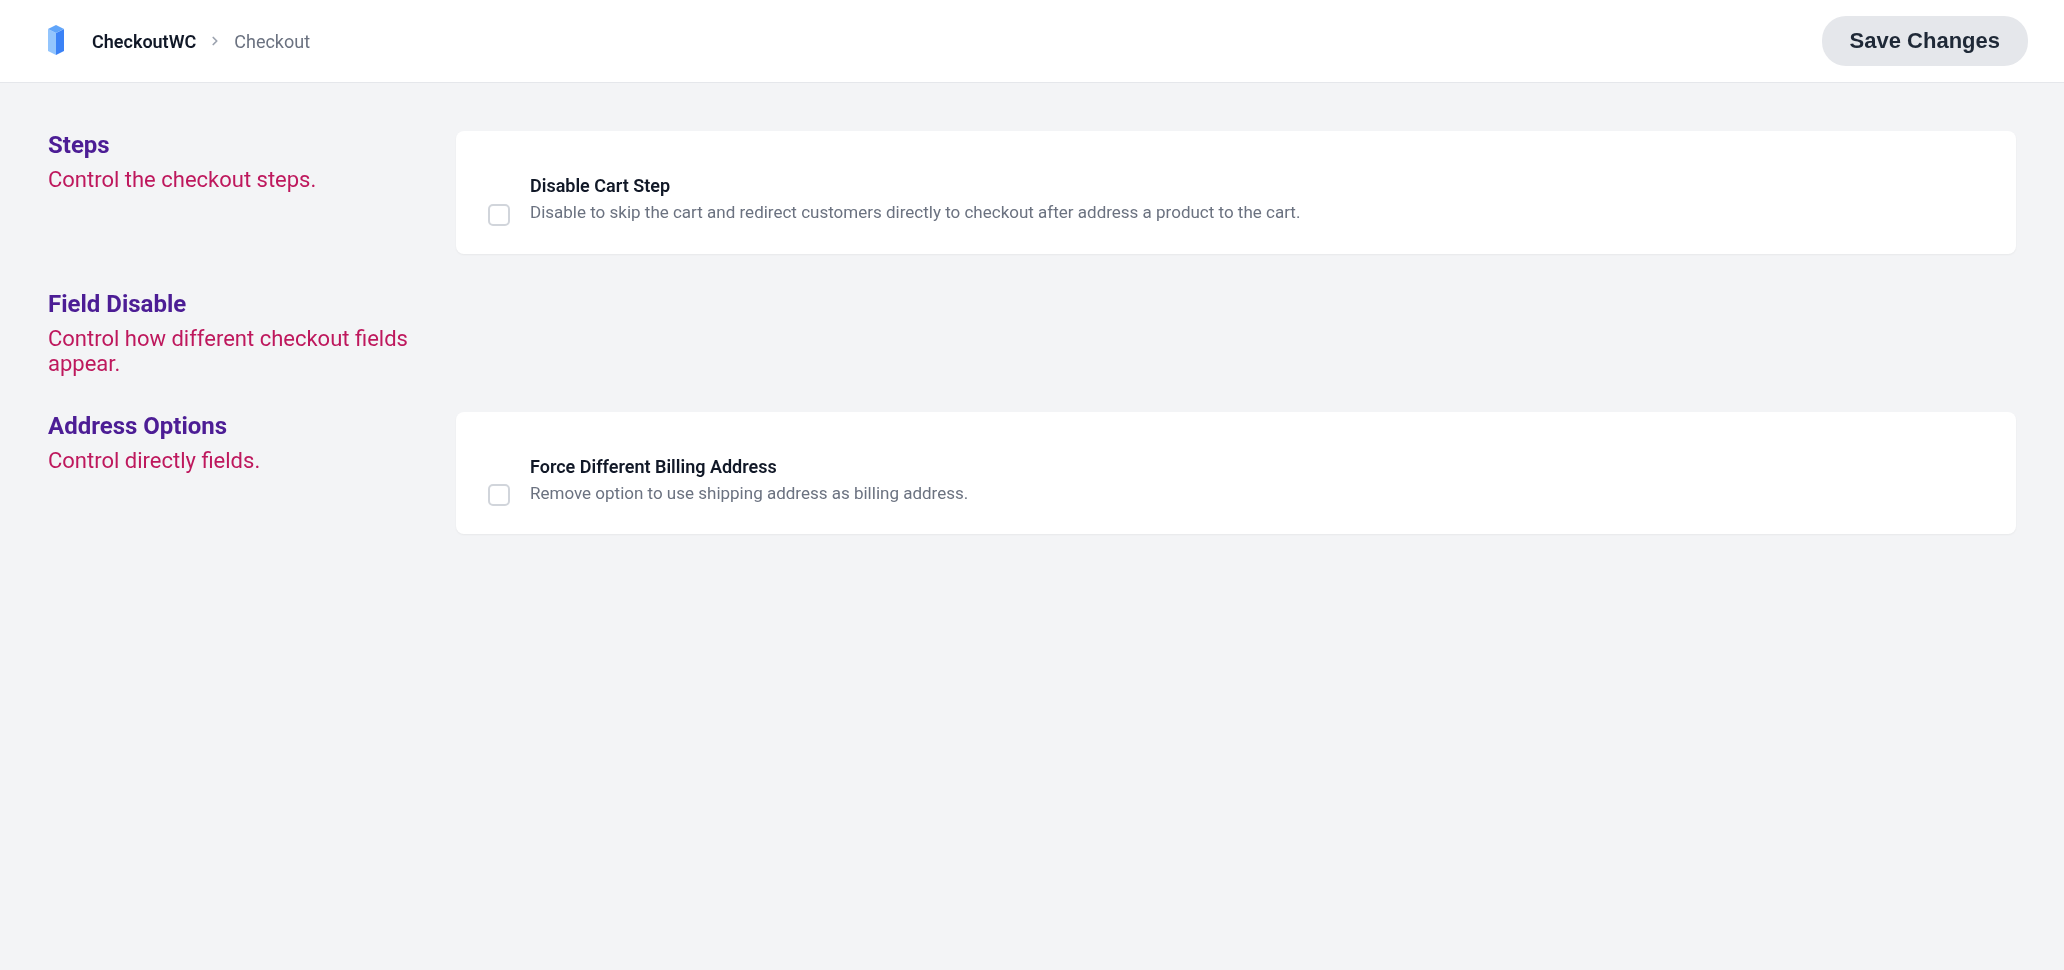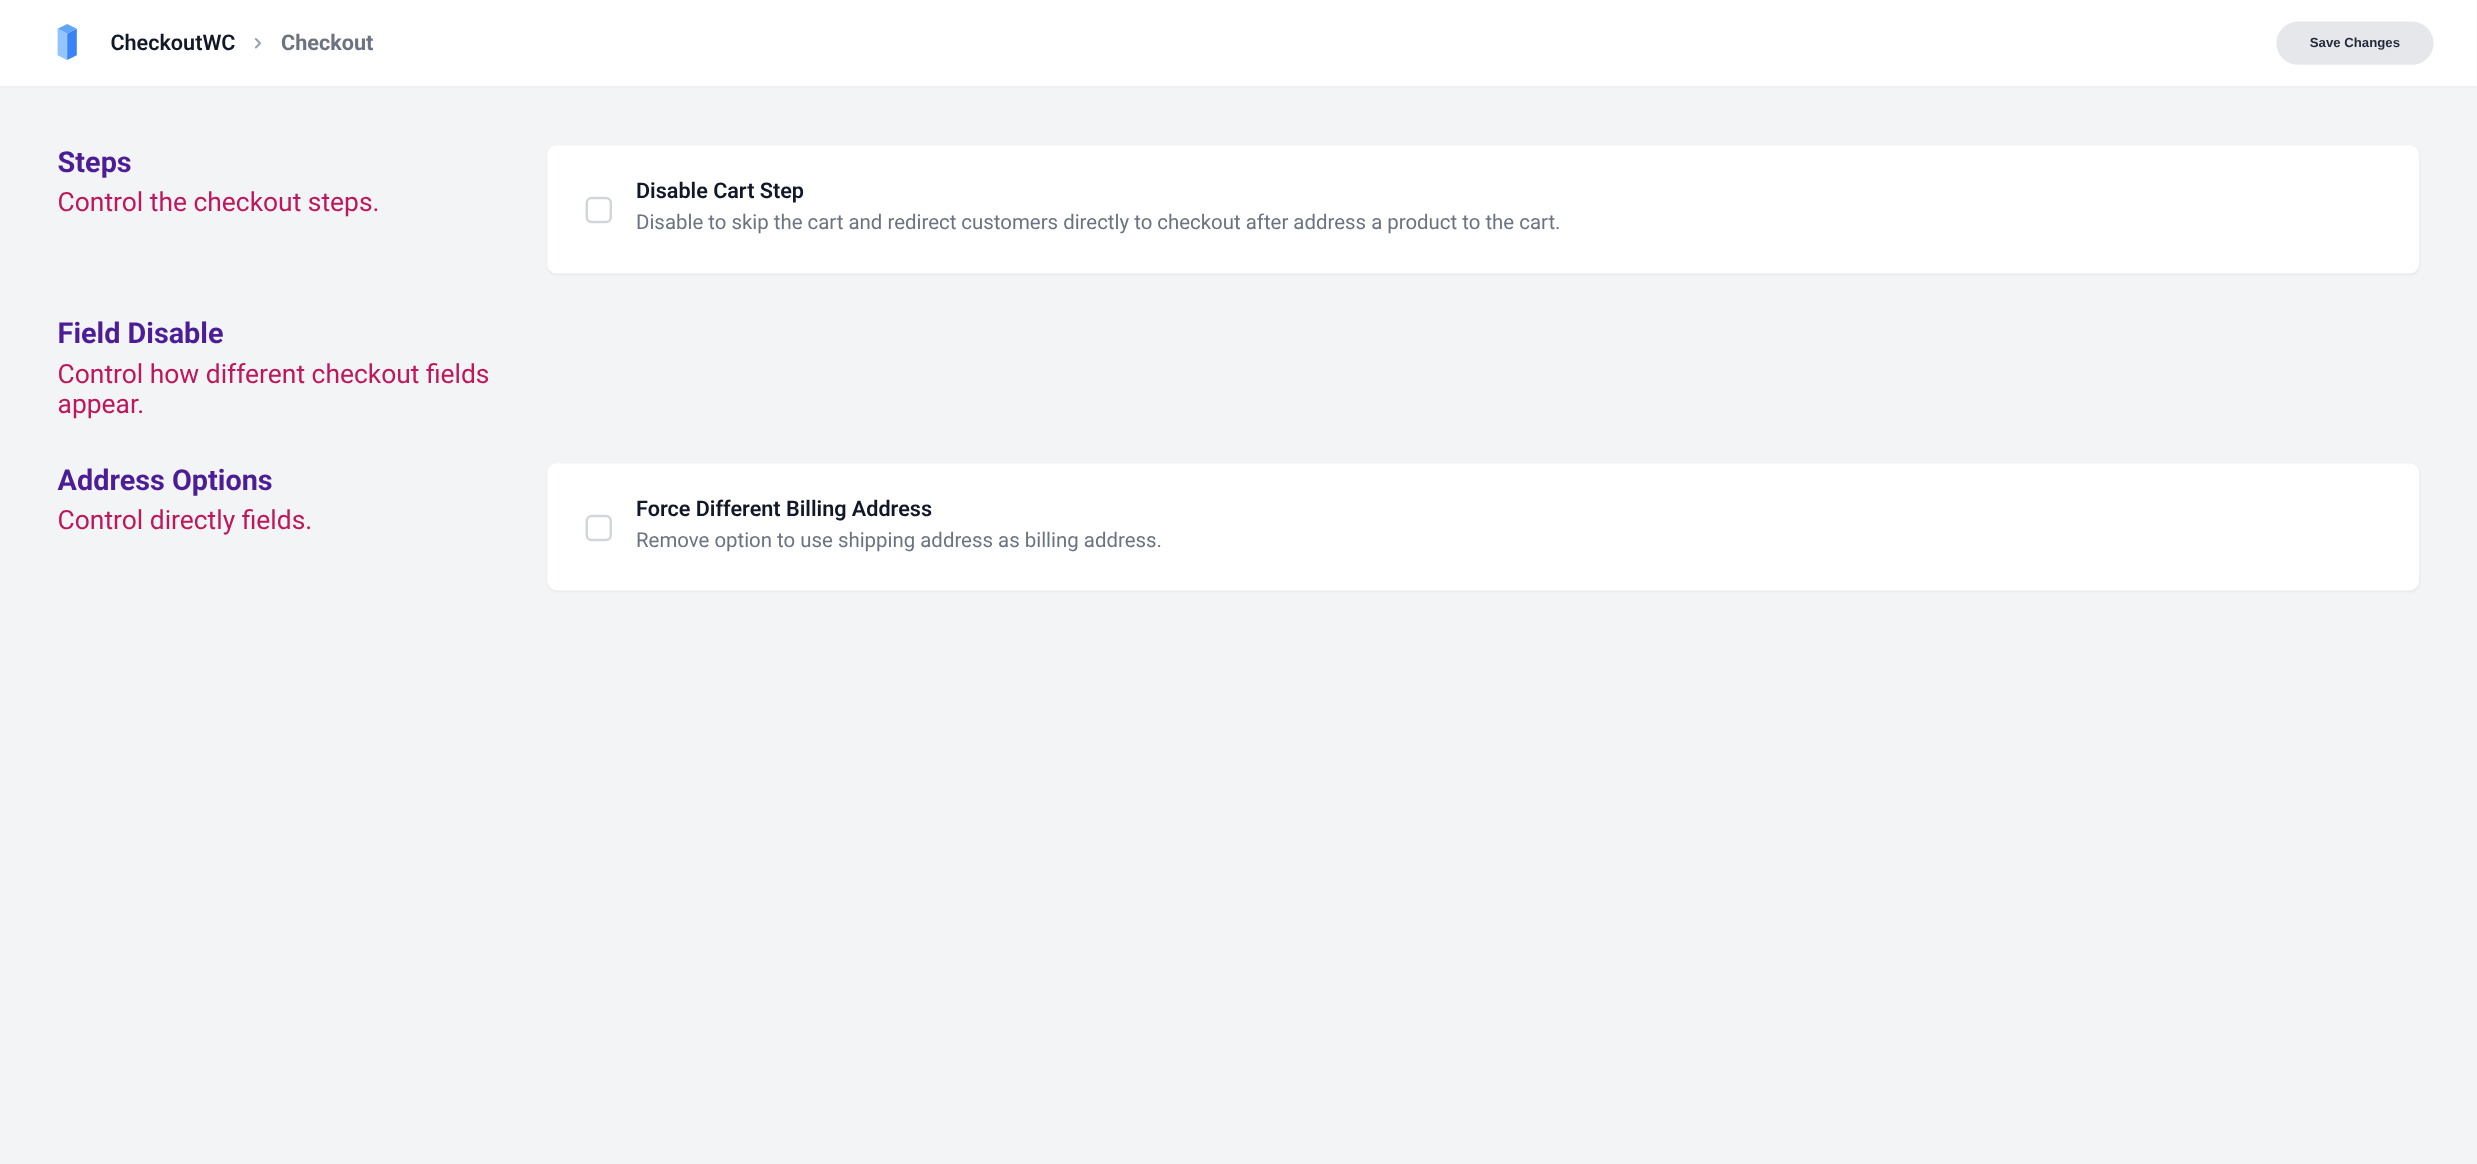--- a/index.html
+++ b/index.html
@@ -42,28 +42,28 @@
       color: #111827;
       font-weight: 600;
     }
     .breadcrumb-separator {
       color: #9ca3af;
       display: flex;
       align-items: center;
     }
     .breadcrumb-current {
       color: #6b7280;
-      font-weight: 700;
+      font-weight: 400;
     }
     .save-button {
       background: #e5e7eb;
       border: none;
       border-radius: 24px;
       padding: 12px 28px;
-      font-size: 11px;
+      font-size: 22px;
       font-weight: 600;
       color: #1f2937;
       cursor: pointer;
     }
     .content {
       padding: 48px;
     }
     .section {
       display: flex;
       gap: 48px;
@@ -86,21 +86,22 @@
     .section-card {
       flex: 1;
       background: #ffffff;
       border-radius: 8px;
       padding: 28px 32px;
       box-shadow: 0 1px 2px rgba(0,0,0,0.05);
     }
     .option-row {
       display: flex;
       gap: 20px;
-      align-items: center;
+      align-items: flex-end;
+      margin-top: 16px;
     }
     .checkbox {
       width: 22px;
       height: 22px;
       border: 2px solid #d1d5db;
       border-radius: 5px;
       background: #ffffff;
       cursor: pointer;
       flex-shrink: 0;
       margin-top: 2px;

